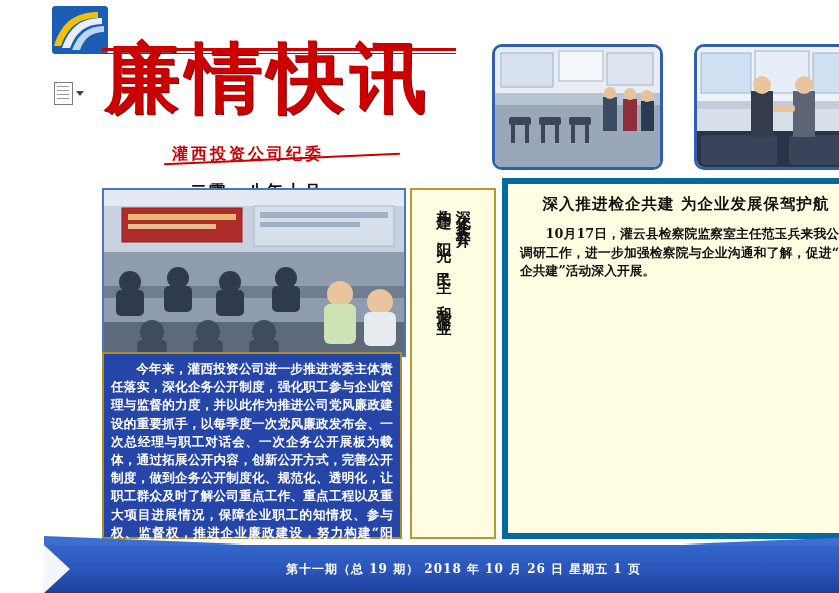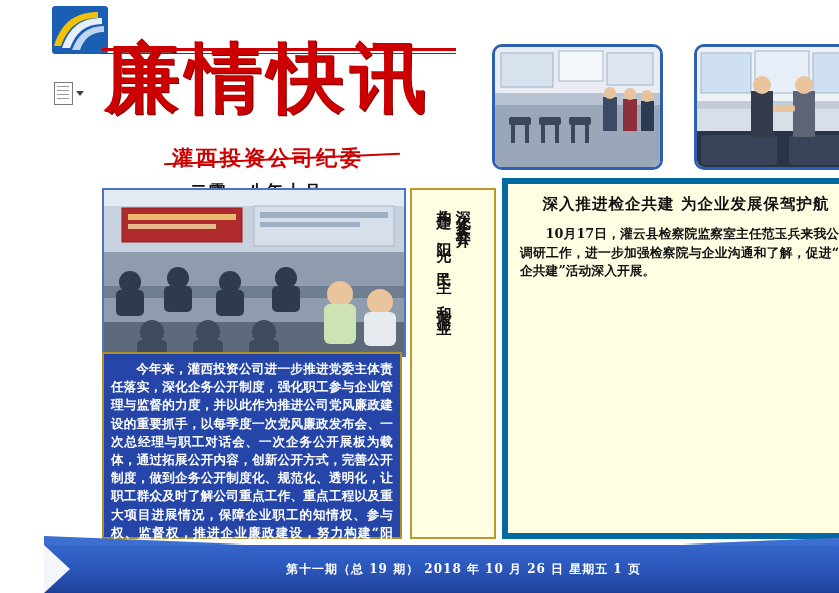--- a/index.html
+++ b/index.html
@@ -51,21 +51,21 @@
     position:absolute;left:-2px;top:8px;width:354px;height:0;
     border-top:3px solid #cc0000;
   }
   .mast-rule2{
     position:absolute;left:-2px;top:13px;width:354px;height:0;
     border-top:1px solid #cc0000;
   }
   .mast-sub{
     position:absolute;left:68px;top:104px;
     font-family:"DejaVu Serif","Liberation Serif",serif;
-    font-size:21px;font-weight:bold;color:#cc0000;letter-spacing:3px;
+    font-size:16px;font-weight:bold;color:#cc0000;letter-spacing:3px;
     white-space:nowrap;
   }
   .mast-sub-strike{
     position:absolute;left:60px;top:118px;width:236px;height:0;
     border-top:2px solid #cc0000;transform:rotate(-2.5deg);
   }
   .mast-date{
     position:absolute;left:86px;top:140px;
     font-family:"DejaVu Serif","Liberation Serif",serif;
     font-size:17px;font-weight:bold;color:#111;letter-spacing:2px;

